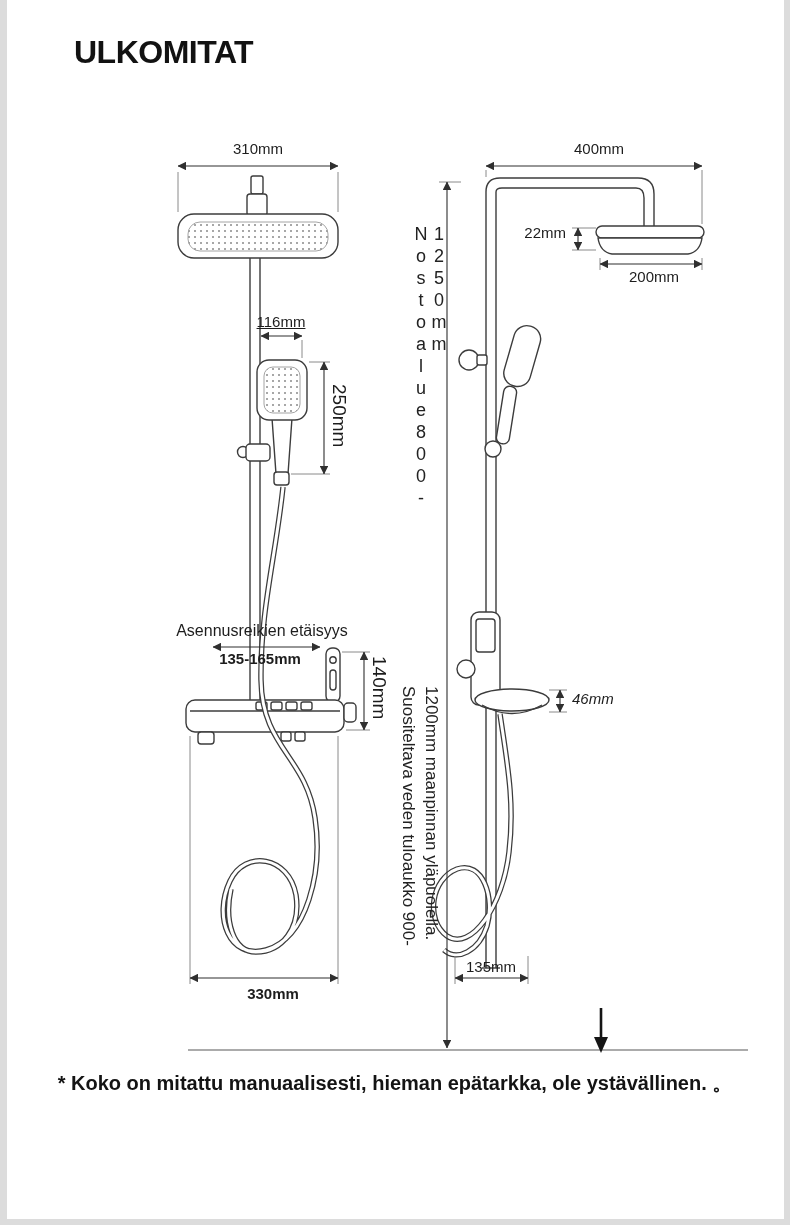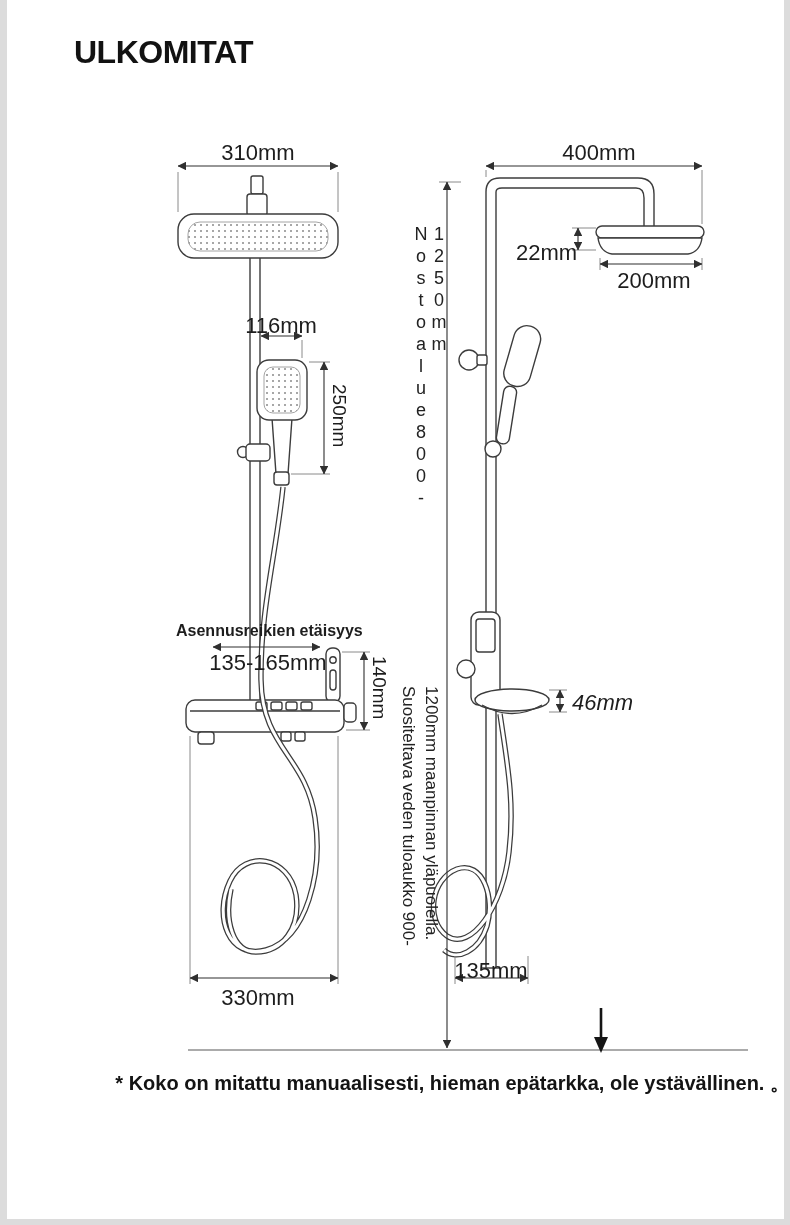--- a/index.html
+++ b/index.html
@@ -2,33 +2,33 @@
 <html><head>
 <meta charset="utf-8">
 <style>
   html,body{margin:0;padding:0;background:#ffffff;}
   #screen{
     position:relative;width:790px;height:1225px;background:#ffffff;overflow:hidden;
     font-family:"Liberation Sans", sans-serif;color:#1d1d1d;
   }
   .abs{position:absolute;}
   .title{font-size:32px;font-weight:700;letter-spacing:-0.5px;color:#121212;}
-  .dim{font-size:22px;color:#1d1d1d;white-space:nowrap;}
+  .dim{font-size:15px;color:#1d1d1d;white-space:nowrap;}
   .dim.center{text-align:center;}
   .dim.right{text-align:right;}
-  .small-label{font-size:16px;font-weight:700;color:#1d1d1d;text-align:center;white-space:nowrap;}
+  .small-label{font-size:16px;font-weight:400;color:#1d1d1d;text-align:center;white-space:nowrap;}
   .vdim{writing-mode:vertical-rl;font-size:19px;color:#1d1d1d;line-height:1;}
   .vnote-upright{
     writing-mode:vertical-lr;text-orientation:upright;
     font-size:18px;letter-spacing:2px;line-height:1;color:#222;
   }
   .vnote-sideways{
     writing-mode:vertical-lr;font-size:17px;line-height:1.35;color:#222;
   }
-  .footnote{font-size:20px;font-weight:600;color:#141414;text-align:right;width:790px;}
+  .footnote{font-size:20px;font-weight:600;color:#141414;text-align:center;width:790px;}
   .edge{background:#dcdcdc;}
   svg{position:absolute;left:0;top:0;}
 </style>
 </head>
 <body>
 
 <div id="screen">
 
   <svg width="790" height="1225" viewBox="0 0 790 1225">
     <defs>
@@ -164,41 +164,41 @@
       <polygon points="594,1037 608,1037 601,1053" fill="#151515"></polygon>
     </g>
   </svg>
 
   <div class="abs title" style="left:74px;top:34px;">ULKOMITAT</div>
 
   <div class="abs dim center" style="left:178px;top:140px;width:160px;">310mm</div>
 
   <div class="abs dim center" style="left:504px;top:140px;width:190px;">400mm</div>
 
-  <div class="abs dim right" style="left:516px;top:240px;width:50px;">22mm</div>
+  <div class="abs dim right" style="left:516px;top:224px;width:50px;">22mm</div>
 
   <div class="abs dim center" style="left:604px;top:268px;width:100px;">200mm</div>
 
-  <div class="abs dim center" style="left:235px;top:313px;width:92px;">116mm</div>
+  <div class="abs dim center" style="left:235px;top:313px;width:92px;text-decoration:underline;">116mm</div>
 
   <div class="abs vdim" style="left:330px;top:384px;">250mm</div>
 
   <div class="abs vnote-upright" style="left:412px;top:224px;height:384px;">Nostoalue800-1250mm</div>
 
   <div class="abs small-label" style="left:176px;top:622px;width:172px;">Asennusreikien etäisyys</div>
 
-  <div class="abs dim center" style="left:204px;top:650px;width:128px;">135-165mm</div>
+  <div class="abs dim center" style="left:196px;top:650px;width:128px;font-weight:bold;">135-165mm</div>
 
   <div class="abs vdim" style="left:370px;top:656px;">140mm</div>
 
   <div class="abs dim" style="left:572px;top:690px;font-style:italic;">46mm</div>
 
   <div class="abs vnote-sideways" style="left:396px;top:686px;height:304px;width:48px;">Suositeltava veden tuloaukko 900-1200mm maanpinnan yläpuolella.</div>
 
-  <div class="abs dim center" style="left:183px;top:985px;width:150px;">330mm</div>
+  <div class="abs dim center" style="left:198px;top:985px;width:150px;font-weight:bold;">330mm</div>
 
   <div class="abs dim center" style="left:452px;top:958px;width:78px;">135mm</div>
 
   <div class="abs footnote" style="left:0px;top:1070px;">* Koko on mitattu manuaalisesti, hieman epätarkka, ole ystävällinen. 。</div>
 
   <div class="abs edge" style="left:0;top:0;width:7px;height:1225px;"></div>
   <div class="abs edge" style="left:784px;top:0;width:6px;height:1225px;"></div>
   <div class="abs edge" style="left:0;top:1219px;width:790px;height:6px;"></div>
 
 </div>

